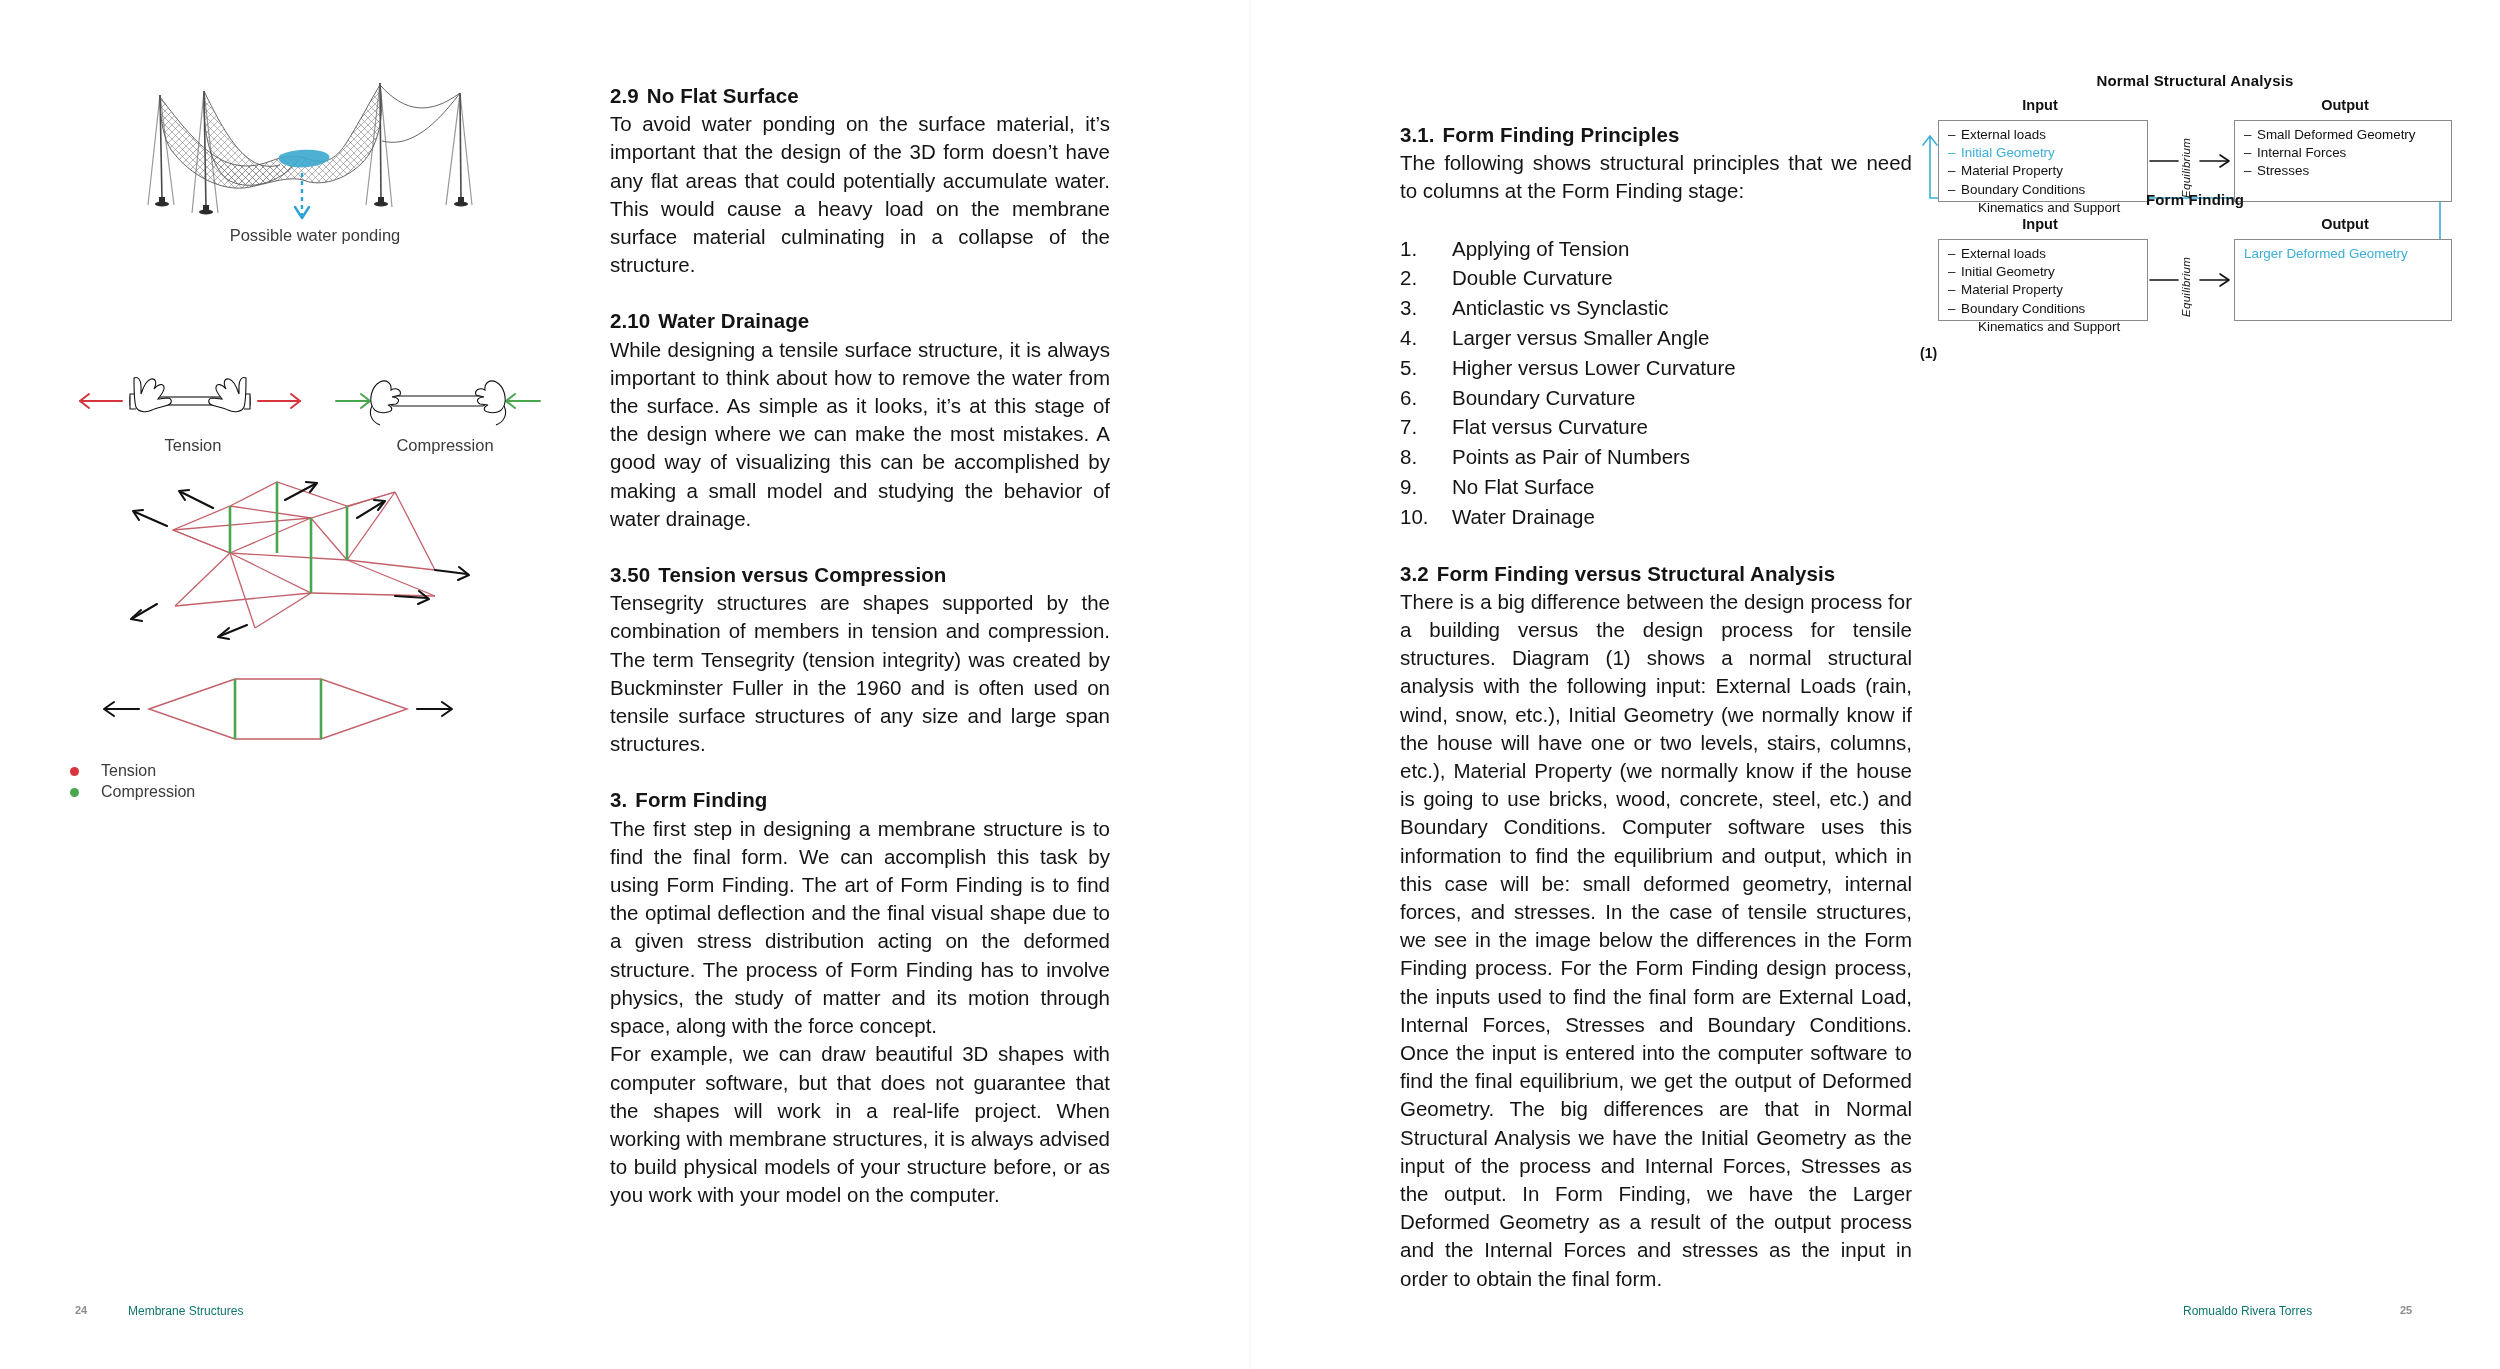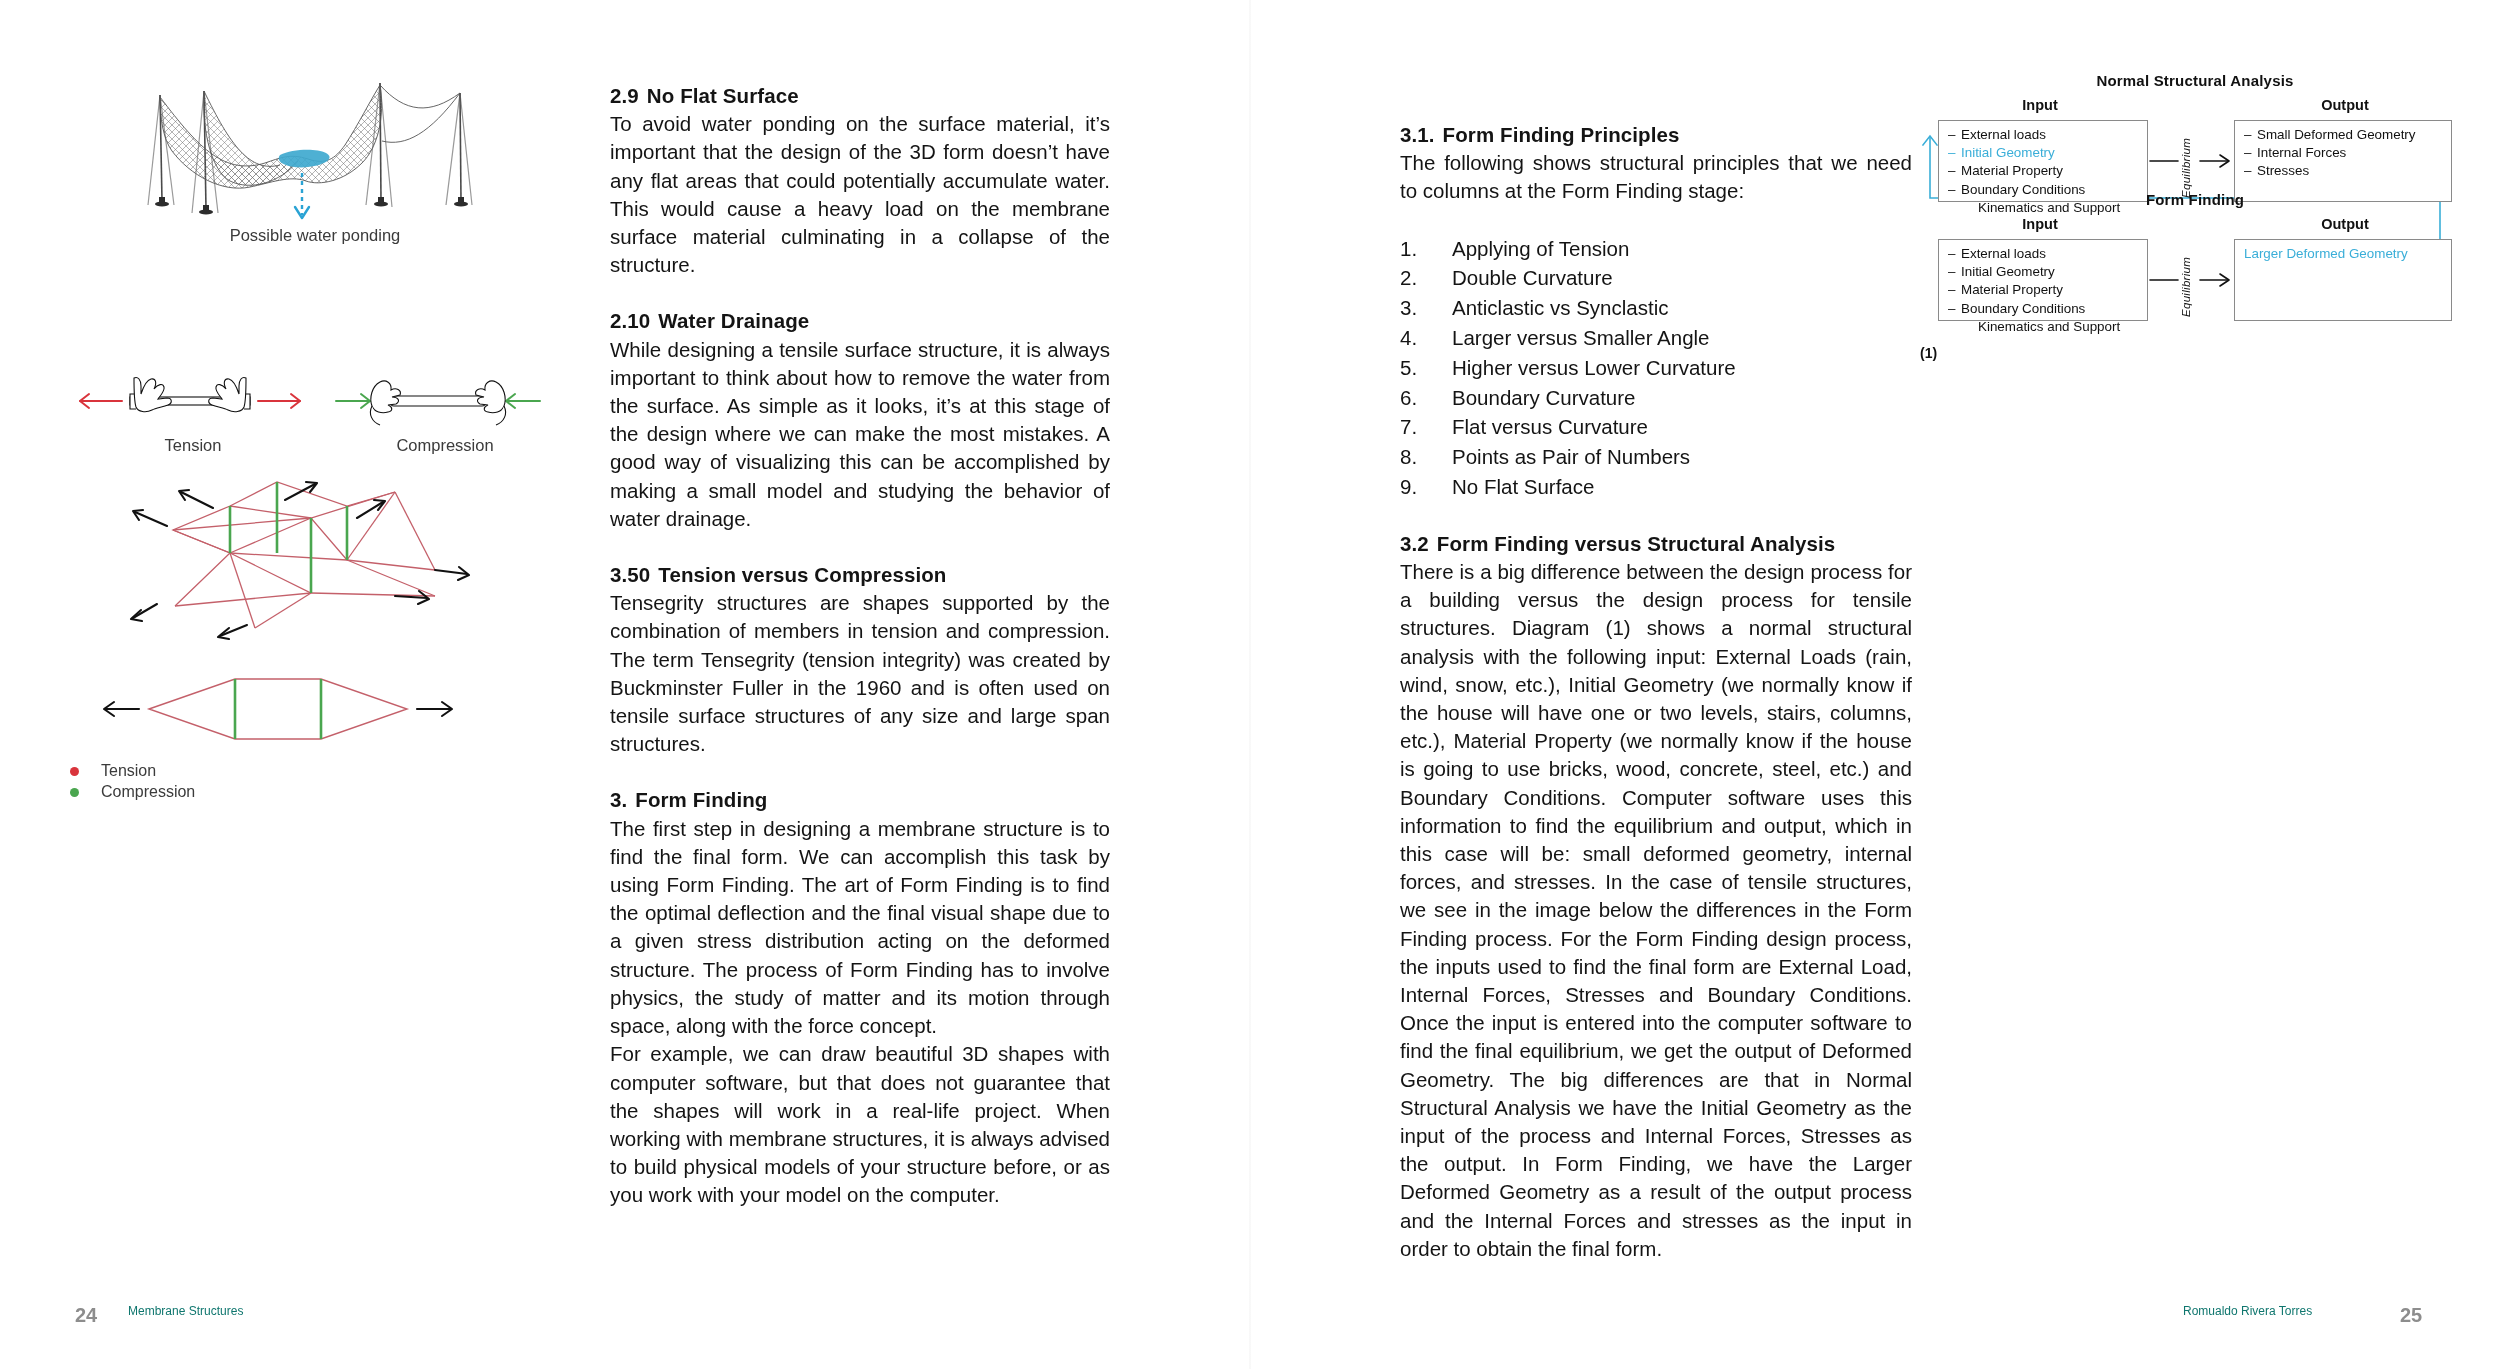--- a/index.html
+++ b/index.html
@@ -87,21 +87,21 @@
   .accent{color:#3aaed8;}
   .dg-eq{
     position:absolute;font-size:11.5px;font-style:italic;
     writing-mode:vertical-rl;transform:rotate(180deg);
     color:#111;letter-spacing:.3px;
   }
   .fignum{position:absolute;font-size:14px;font-weight:bold;color:#111;}
 
   
   .footer{position:absolute;bottom:0;height:120px;width:100%;}
-  .f-num{position:absolute;font-size:20px;font-weight:bold;color:#8d8d8d;}
+  .f-num{position:absolute;font-size:11px;font-weight:bold;color:#8d8d8d;}
   .f-txt{position:absolute;font-size:12px;color:#0f766e;}
 </style>
 </head>
 <body>
 
 <div class="page">
   <div class="spread-seam"></div>
 
   <div class="fig" style="left:130px;top:55px;width:370px;height:200px;">
     <svg width="370" height="175" viewBox="0 0 370 175">
@@ -380,20 +380,24 @@
           <span class="txt">Flat versus Curvature</span>
         </li>
       <li>
           <span class="idx">8.</span>
           <span class="txt">Points as Pair of Numbers</span>
         </li>
       <li>
           <span class="idx">9.</span>
           <span class="txt">No Flat Surface</span>
         </li>
+      <li>
+          <span class="idx">10.</span>
+          <span class="txt">Water Drainage</span>
+        </li>
     </ol>
 
     <div class="gap"></div>
 
     <h3 class="sec">
       <span class="num">3.2</span><span>Form Finding versus Structural Analysis</span>
     </h3>
     <p>There is a big difference between the design process for a building versus the design process for tensile structures. Diagram (1) shows a normal structural analysis with the following input: External Loads (rain, wind, snow, etc.), Initial Geometry (we normally know if the house will have one or two levels, stairs, columns, etc.), Material Property (we normally know if the house is going to use bricks, wood, concrete, steel, etc.) and Boundary Conditions. Computer software uses this information to find the equilibrium and output, which in this case will be: small deformed geometry, internal forces, and stresses. In the case of tensile structures, we see in the image below the differences in the Form Finding process. For the Form Finding design process, the inputs used to find the final form are External Load, Internal Forces, Stresses and Boundary Conditions. Once the input is entered into the computer software to find the final equilibrium, we get the output of Deformed Geometry. The big differences are that in Normal Structural Analysis we have the Initial Geometry as the input of the process and Internal Forces, Stresses as the output. In Form Finding, we have the Larger Deformed Geometry as a result of the output process and the Internal Forces and stresses as the input in order to obtain the final form.</p>
   </div>
 

